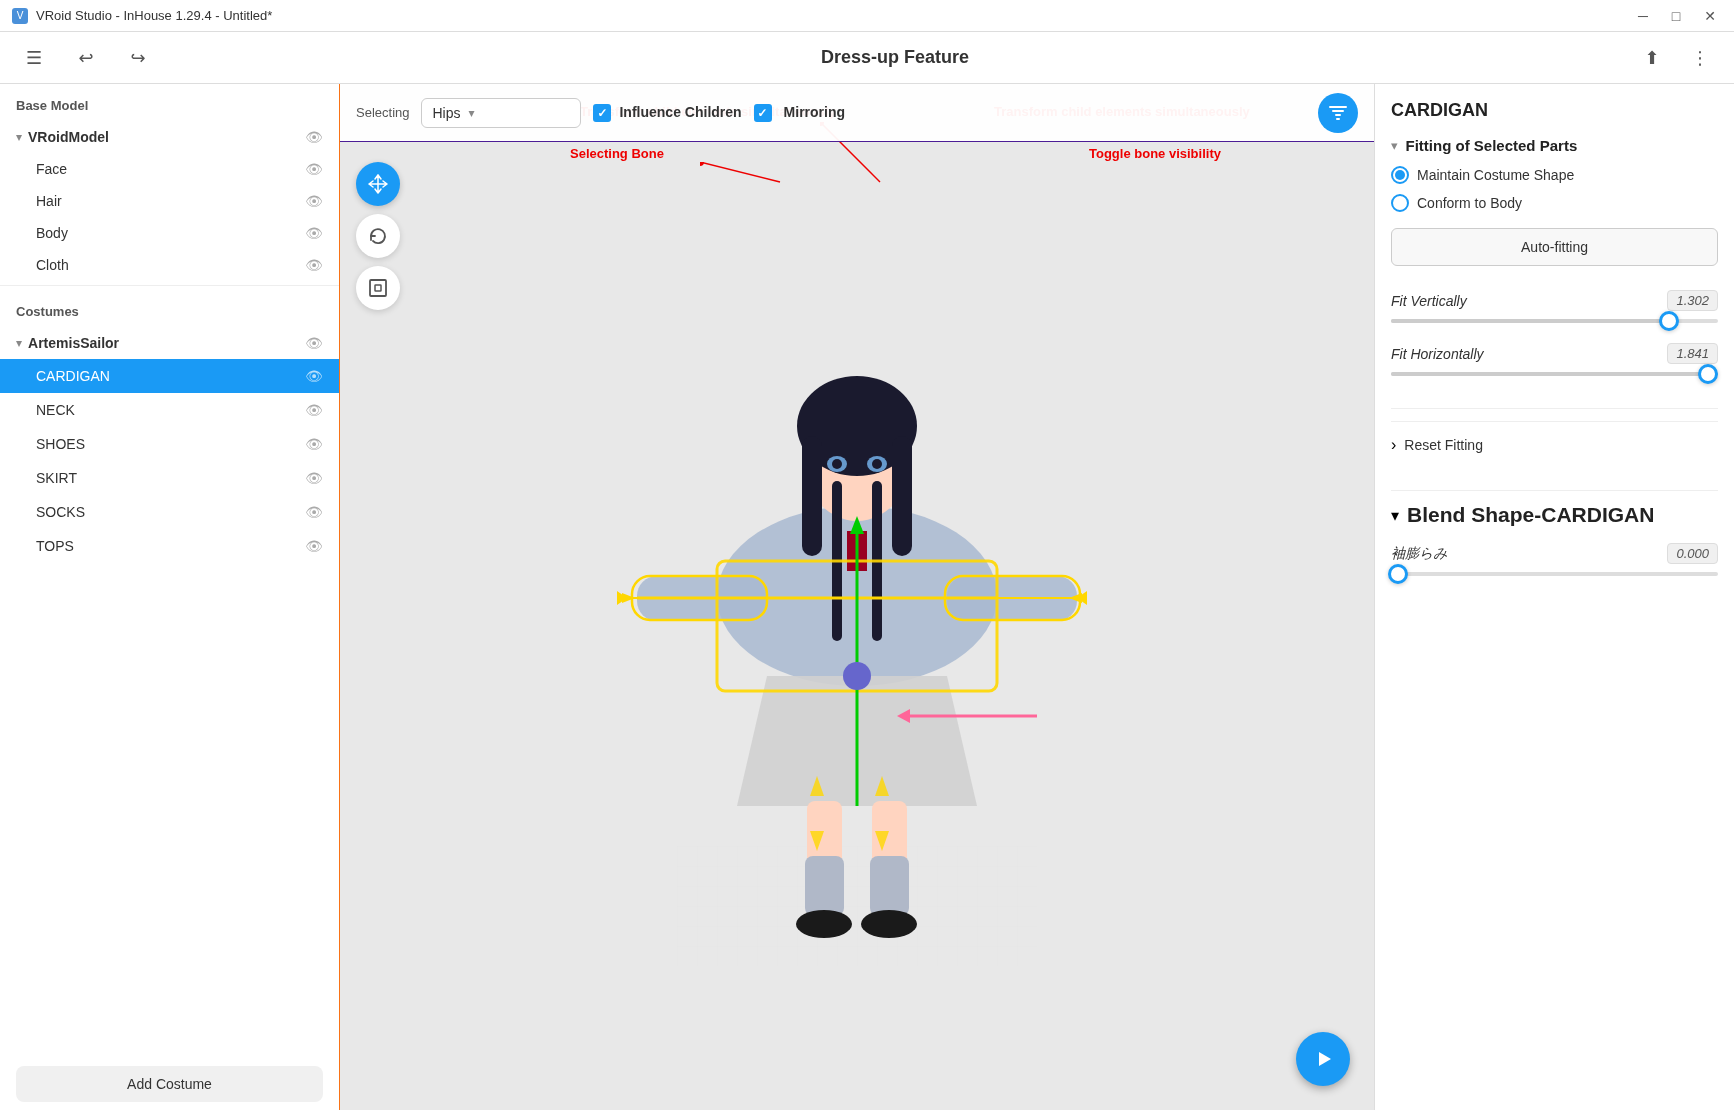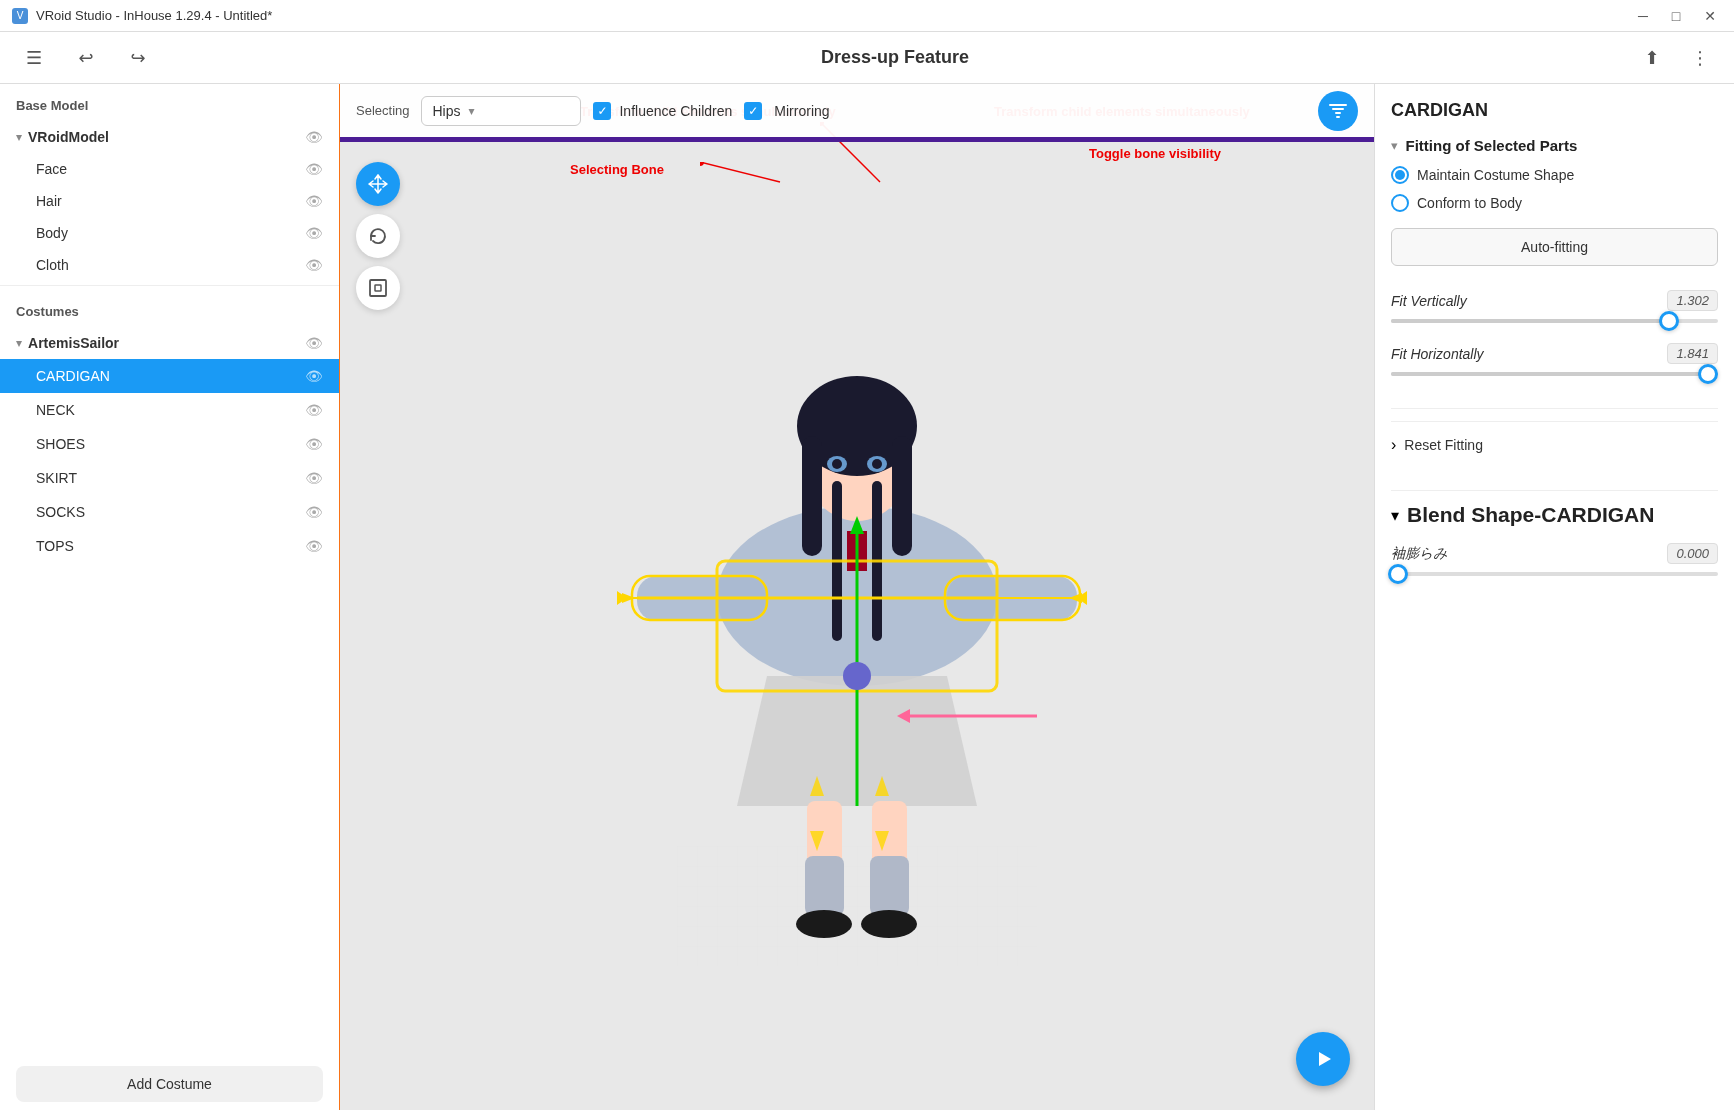--- a/index.html
+++ b/index.html
@@ -155,21 +155,21 @@
       flex: 1;
       background: #e8e8e8;
       position: relative;
       overflow: hidden;
     }
     .viewport-toolbar {
       position: absolute;
       top: 0; left: 0; right: 0;
       height: 58px;
       background: rgba(255,255,255,0.95);
-      border-bottom: 5px solid #4c1d95;
+      border-bottom: 1px solid #4c1d95;
       display: flex;
       align-items: center;
       padding: 0 16px;
       gap: 12px;
       z-index: 10;
     }
     .selecting-label {
       font-size: 13px;
       color: #555;
     }
@@ -181,22 +181,22 @@
       border-radius: 6px;
       padding: 6px 10px;
       gap: 8px;
       cursor: pointer;
       min-width: 160px;
     }
     .bone-select span { font-size: 14px; color: #333; }
     .bone-select .chevron { color: #888; font-size: 12px; }
     .influence-checkbox-group {
       display: flex;
-      align-items: center;
       gap: 8px;
+      font-weight: bold;
     }
     .checkbox-custom {
       width: 18px; height: 18px;
       border: 2px solid #1a9af5;
       border-radius: 3px;
       background: #1a9af5;
       display: flex; align-items: center; justify-content: center;
       cursor: pointer;
       flex-shrink: 0;
     }
@@ -647,21 +647,21 @@
 
     <div style="position:absolute; top:20px; left:240px;">
       <span class="annotation" style="color:#e00; font-size:13px; font-weight:700;">Transform child elements simultaneously</span>
       <svg style="position:absolute; left:240px; top:18px;" width="200" height="80">
         <line x1="0" y1="0" x2="60" y2="60" stroke="#e00" stroke-width="1.5"></line>
         <circle cx="0" cy="0" r="4" fill="#e00"></circle>
       </svg>
     </div>
 
     <div style="position:absolute; top:62px; left:230px;">
-      <span class="annotation" style="color:#e00; font-size:13px; font-weight:700; top:16px; left:0;">Selecting Bone</span>
+      <span class="annotation" style="color:#e00; font-size:13px; font-weight:700; top:0; left:0;">Selecting Bone</span>
       <svg style="position:absolute; left:130px; top:16px;" width="100" height="40">
         <line x1="0" y1="0" x2="80" y2="20" stroke="#e00" stroke-width="1.5"></line>
         <circle cx="0" cy="0" r="4" fill="#e00"></circle>
       </svg>
     </div>
 
     <div style="position:absolute; top:20px; right:380px;">
       <span class="annotation" style="color:#e00; font-size:13px; font-weight:700;">Transform child elements simultaneously</span>
     </div>
 

